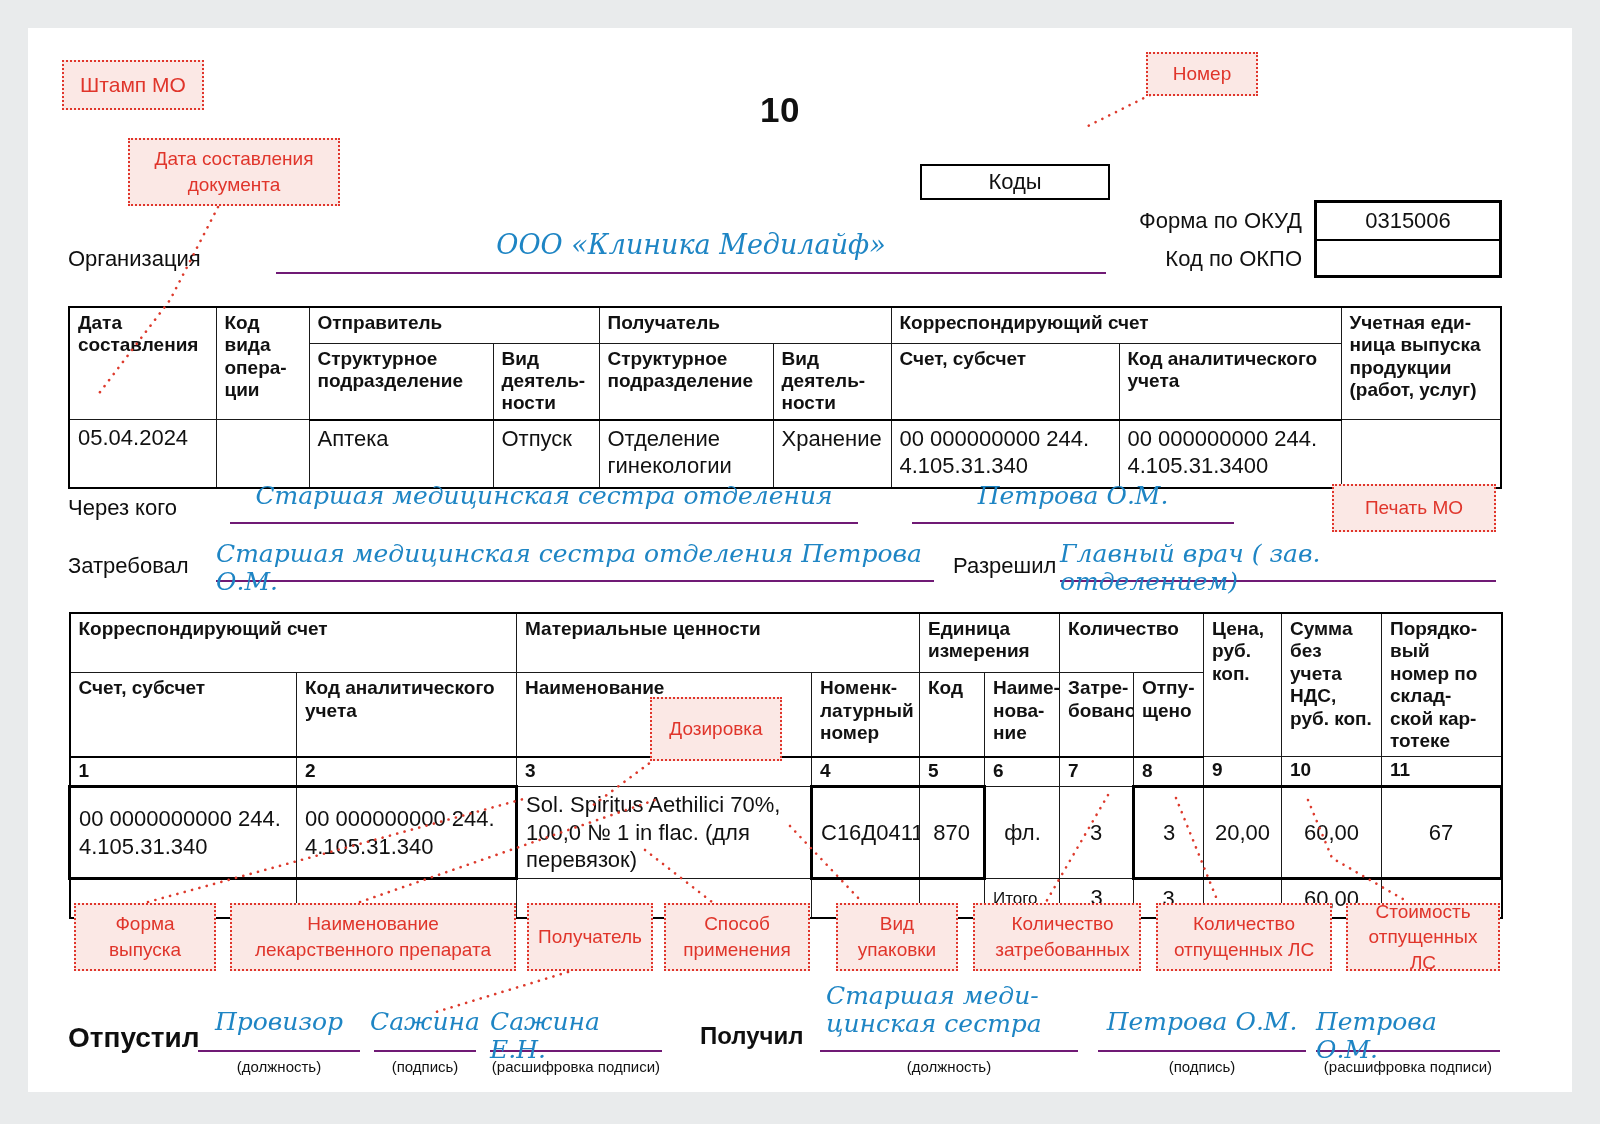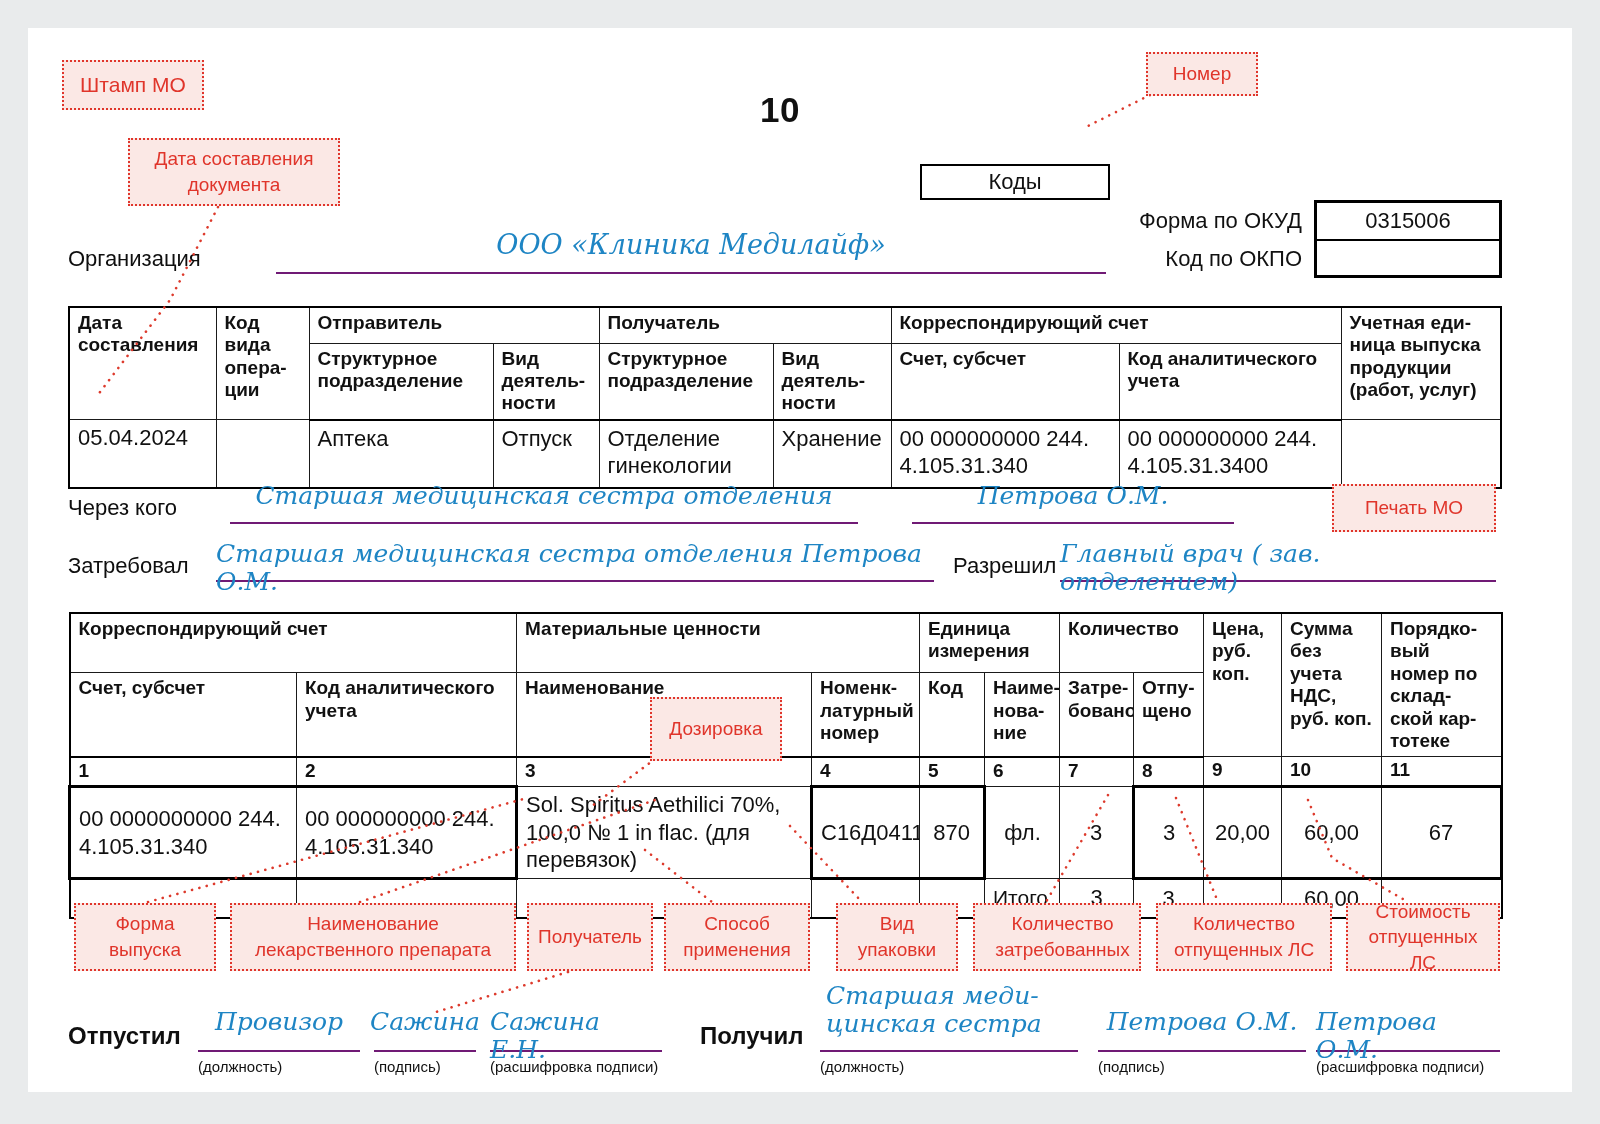--- a/index.html
+++ b/index.html
@@ -20,21 +20,21 @@
   .b{font-weight:bold;}
   .field{
     position:absolute;border-bottom:2px solid #701a75;box-sizing:border-box;z-index:2;
     display:flex;align-items:flex-start;justify-content:center;padding-bottom:15px;
   }
   .field.left{justify-content:flex-start;padding-left:6px;}
   .script{
     font-family:"DejaVu Serif",serif;font-style:italic;color:#1e85c4;
     font-size:25px;line-height:1.12;white-space:pre-line;
   }
-  .sublbl{position:absolute;font-size:15px;color:#111;text-align:left;z-index:2;}
+  .sublbl{position:absolute;font-size:15px;color:#111;text-align:center;z-index:2;}
   
   .title{
     position:absolute;left:400px;top:90px;width:760px;text-align:center;
     font-size:35px;font-weight:bold;letter-spacing:.5px;z-index:2;
     display:flex;justify-content:center;gap:24px;
   }
   
   .kody-box{
     position:absolute;left:920px;top:164px;width:190px;height:36px;border:2.5px solid #000;
     display:flex;align-items:center;justify-content:center;font-size:22px;z-index:2;background:#fff;box-sizing:border-box;
@@ -261,31 +261,31 @@
     <td class="val vm ct bt bb">20,00</td>
     <td class="val vm ct bt bb">60,00</td>
     <td class="val vm ct bt bb br">67</td>
   </tr>
   <tr style="height:40px;">
     <td></td>
     <td></td>
     <td></td>
     <td></td>
     <td></td>
-    <td class="val vm" style="font-size:21px;">Итого</td>
+    <td class="val vm" style="font-size:17px;">Итого</td>
     <td class="val vm ct">3</td>
     <td class="val vm ct">3</td>
     <td></td>
     <td class="val vm ct">60,00</td>
     <td></td>
   </tr>
 </tbody>
   </table>
 
-<div class="lbl b" style="left:68px;top:1022px;font-size:24px;"><span>Отпустил</span></div>
+<div class="lbl b" style="left:68px;top:1022px;font-size:28px;"><span>Отпустил</span></div>
 <div class="field" style="left:198px;top:1008px;width:162px;height:44px;">
   <span class="script">Провизор</span>
 </div>
 <div class="field" style="left:374px;top:1008px;width:102px;height:44px;">
   <span class="script">Сажина</span>
 </div>
 <div class="field" style="left:490px;top:1008px;width:172px;height:44px;">
   <span class="script">Сажина Е.Н.</span>
 </div>
 <div class="sublbl" style="left:198px;top:1058px;width:162px;"><span>(должность)</span></div>

